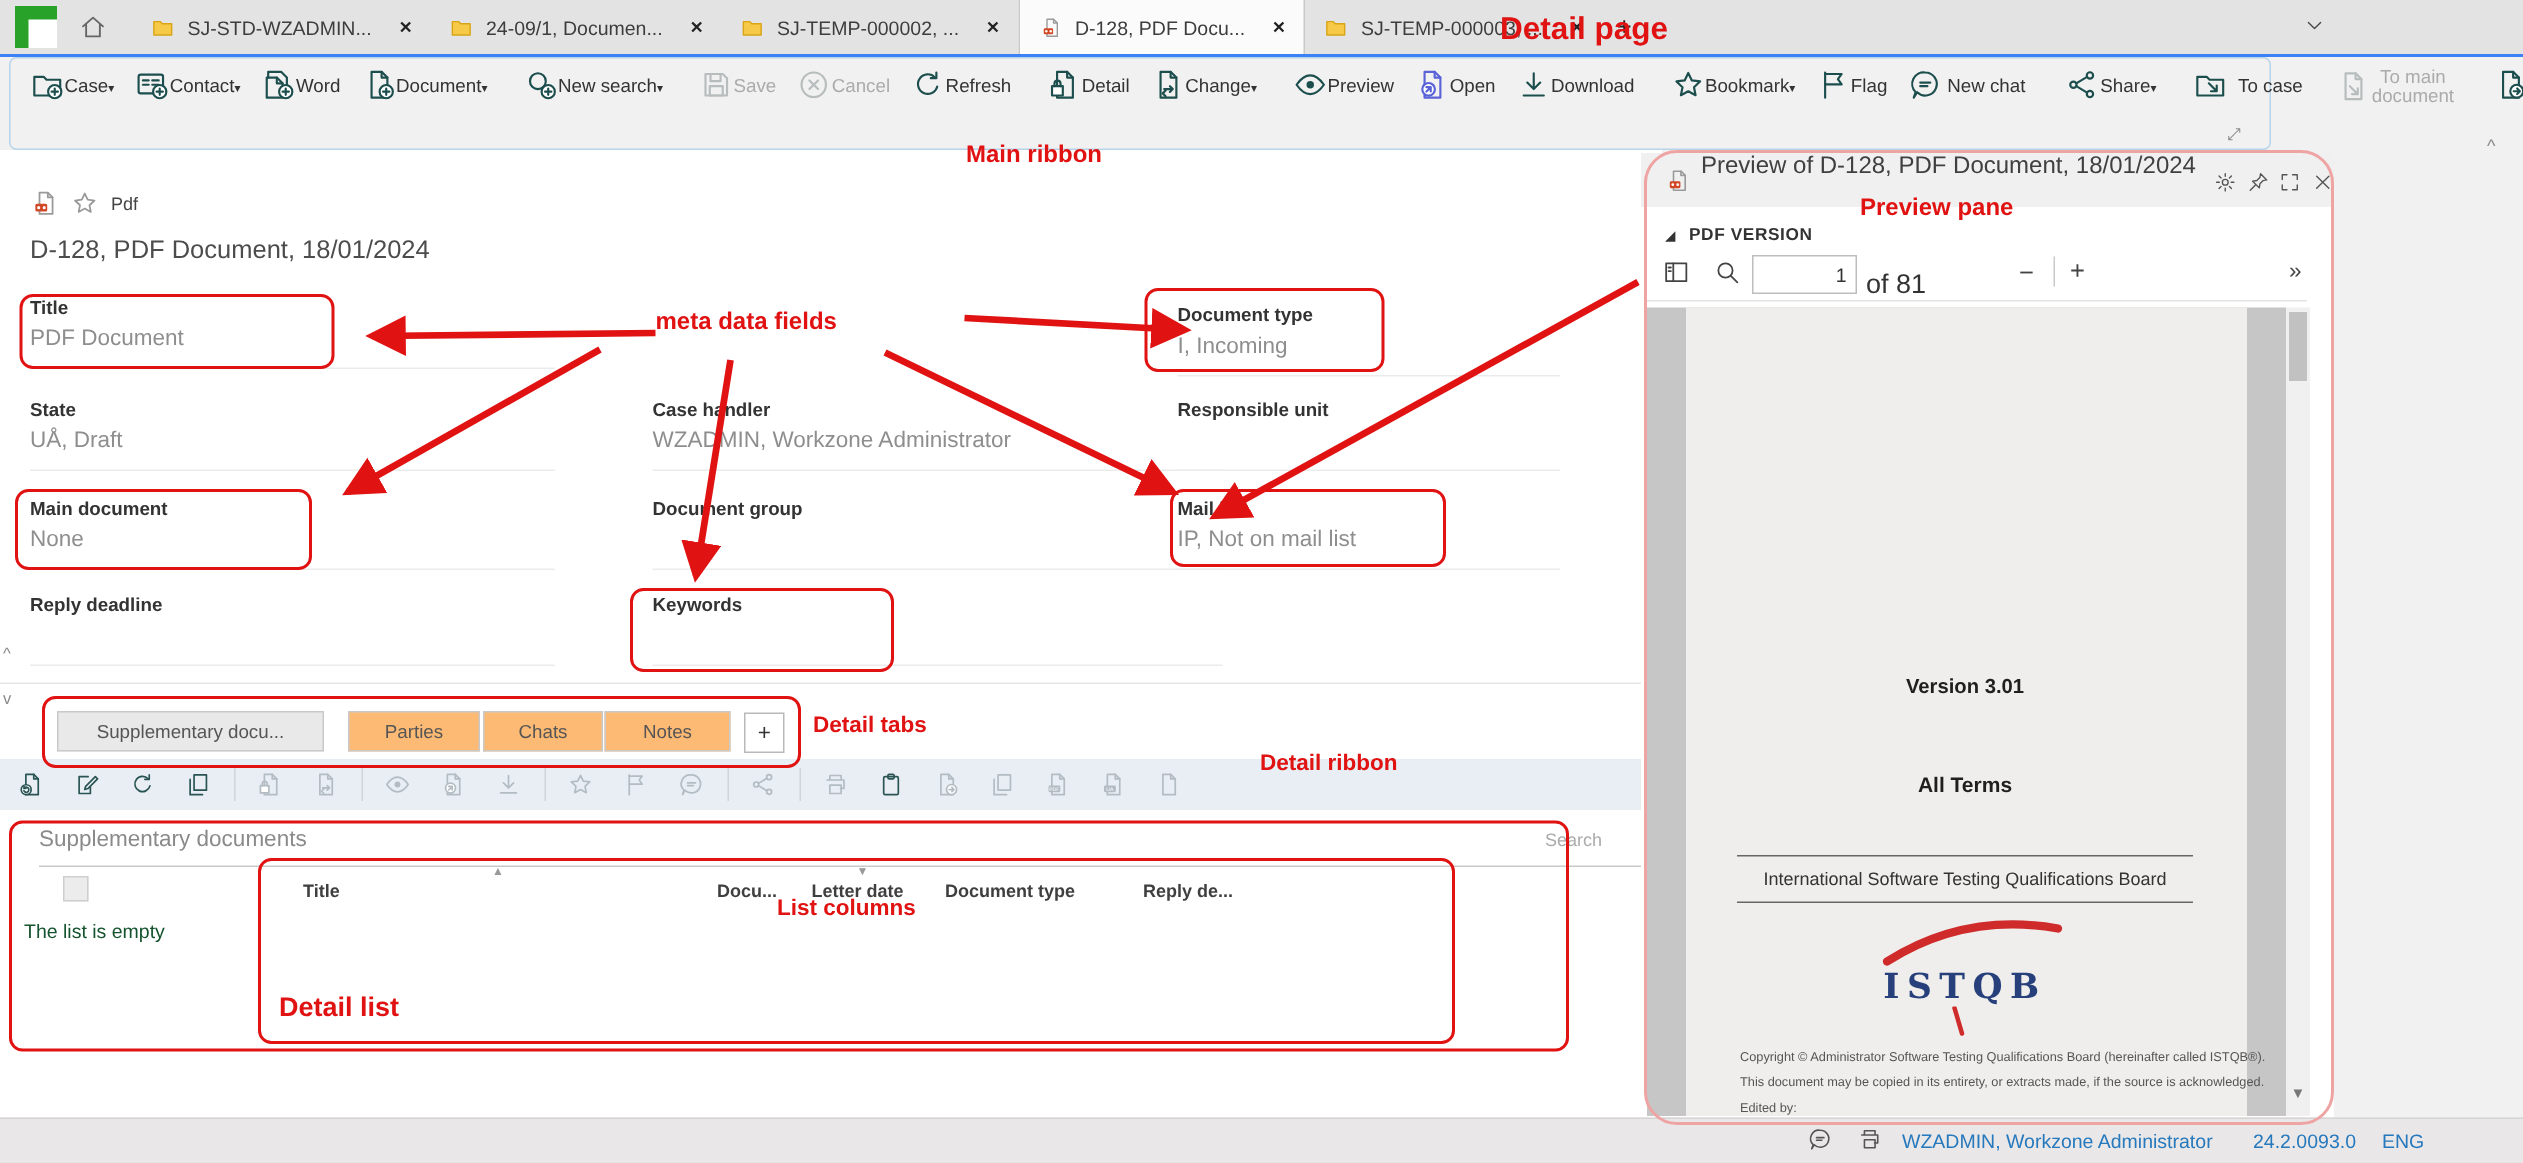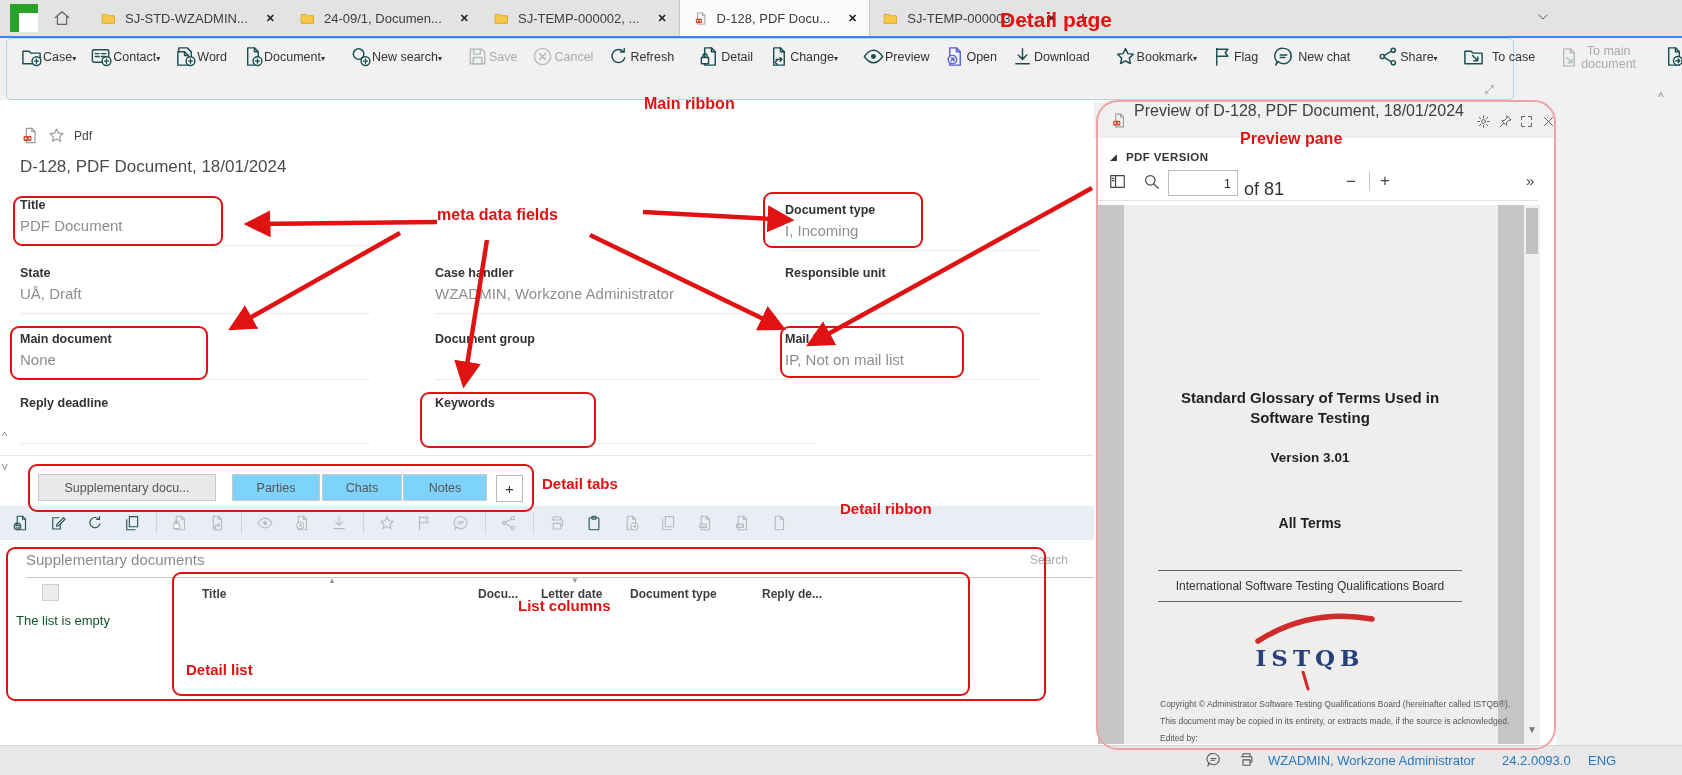--- a/index.html
+++ b/index.html
@@ -46,21 +46,21 @@
   #dochdr .icon{width:19px;height:19px;}
   #doc-kind{font-size:12px;color:#444;}
   #doctitle{left:20px;top:157px;font-size:17px;color:#4c4c4c;}
   .field{position:absolute;border-bottom:1px solid #ebebeb;height:47px;}
   .flabel{font-size:12.5px;font-weight:bold;color:#333;}
   .fvalue{font-size:15px;color:#8e8e8e;margin-top:5px;height:20px;white-space:nowrap;}
   #fields-divider{left:0;top:455px;width:1108px;height:1px;background:#e6e6e6;}
   .edge-chev{left:2px;font-size:11px;color:#8a8a8a;}
 
   
-  .dtab{position:absolute;box-sizing:border-box;border:1px solid #c9c9c9;background:#7dd3fc;
+  .dtab{position:absolute;box-sizing:border-box;border:1px solid #c9c9c9;background:#fdba74;
         display:flex;align-items:center;justify-content:center;font-size:12.5px;color:#555;}
   .dtab.active{background:#e9e9e9;}
   #dtab-add{left:496px;top:475px;width:25px;height:25px;border:1px solid #b9b9b9;background:#fff;
             display:flex;align-items:center;justify-content:center;font-size:15px;color:#333;position:absolute;}
 
   
   #dribbon{left:0;top:506px;width:1096px;height:34px;background:#e8eef3;display:flex;align-items:center;
            padding-left:12px;box-sizing:border-box;}
   #dribbon .icon{width:18px;height:18px;margin-right:19px;color:#2a5454;}
   #dribbon .icon.off{color:#b3bcc3;}
@@ -756,21 +756,20 @@
   <div id="pv-div" class="abs"></div>
   <div id="pv-plus" class="abs">+</div>
   <div id="pv-more" class="abs">»</div>
   <div id="pv-toolbar-underline" class="abs"></div>
   <div id="pv-viewer" class="abs"></div>
   <div id="pv-page" class="abs"></div>
   <div id="pv-scroll" class="abs"></div>
   <div id="pv-thumb" class="abs"></div>
   <div id="pv-scroll-down" class="abs">▼</div>
 
-  <div id="pdf-heading" class="abs pdf-center">Standard Glossary of Terms Used in Software Testing</div>
   <div id="pdf-version" class="abs pdf-center">Version 3.01</div>
   <div id="pdf-allterms" class="abs pdf-center">All Terms</div>
   <div class="abs pdf-rule" style="top:570px;"></div>
   <div id="pdf-org" class="abs pdf-center">International Software Testing Qualifications Board</div>
   <div class="abs pdf-rule" style="top:601px;"></div>
   <svg class="abs" style="left:1252px;top:606px;z-index:22;" width="126" height="38">
     <path d="M6 35 Q58 2 120 13" stroke="#cf2b2b" stroke-width="5.5" fill="none" stroke-linecap="round"></path>
   </svg>
   <div id="pdf-logo" class="abs pdf-center">ISTQB</div>
   <svg class="abs" style="left:1300px;top:671px;z-index:22;" width="12" height="20">
@@ -798,21 +797,21 @@
   <div class="abs sb-text" style="left:1502px;">24.2.0093.0</div>
   <div class="abs sb-text" style="left:1588px;">ENG</div>
 
   <div class="ann-text" style="left:1000px;top:8px;font-size:21px;">Detail page</div>
   <div class="ann-text" style="left:644px;top:95px;font-size:16px;">Main ribbon</div>
   <div class="ann-text" style="left:1240px;top:130px;font-size:16px;">Preview pane</div>
   <div class="ann-text" style="left:437px;top:206px;font-size:16px;">meta data fields</div>
   <div class="ann-text" style="left:542px;top:475px;font-size:15px;">Detail tabs</div>
   <div class="ann-text" style="left:840px;top:500px;font-size:15px;">Detail ribbon</div>
   <div class="ann-text" style="left:518px;top:597px;font-size:15px;">List columns</div>
-  <div class="ann-text" style="left:186px;top:661px;font-size:15px;">Detail list</div>
+  <div class="ann-text" style="left:186px;top:661px;font-size:18px;">Detail list</div>
 
   <div class="ann-box" style="left:13px;top:196px;width:206px;height:46px;"></div>
   <div class="ann-box" style="left:763px;top:192px;width:156px;height:52px;"></div>
   <div class="ann-box" style="left:10px;top:326px;width:194px;height:50px;"></div>
   <div class="ann-box" style="left:780px;top:326px;width:180px;height:48px;"></div>
   <div class="ann-box" style="left:420px;top:392px;width:172px;height:52px;"></div>
   <div class="ann-box" style="left:28px;top:464px;width:502px;height:44px;"></div>
   <div class="ann-box" style="left:172px;top:572px;width:794px;height:120px;"></div>
   <div class="ann-box" style="left:6px;top:547px;width:1036px;height:150px;"></div>
   <div class="ann-box pink" style="left:1096px;top:100px;width:456px;height:646px;"></div>

